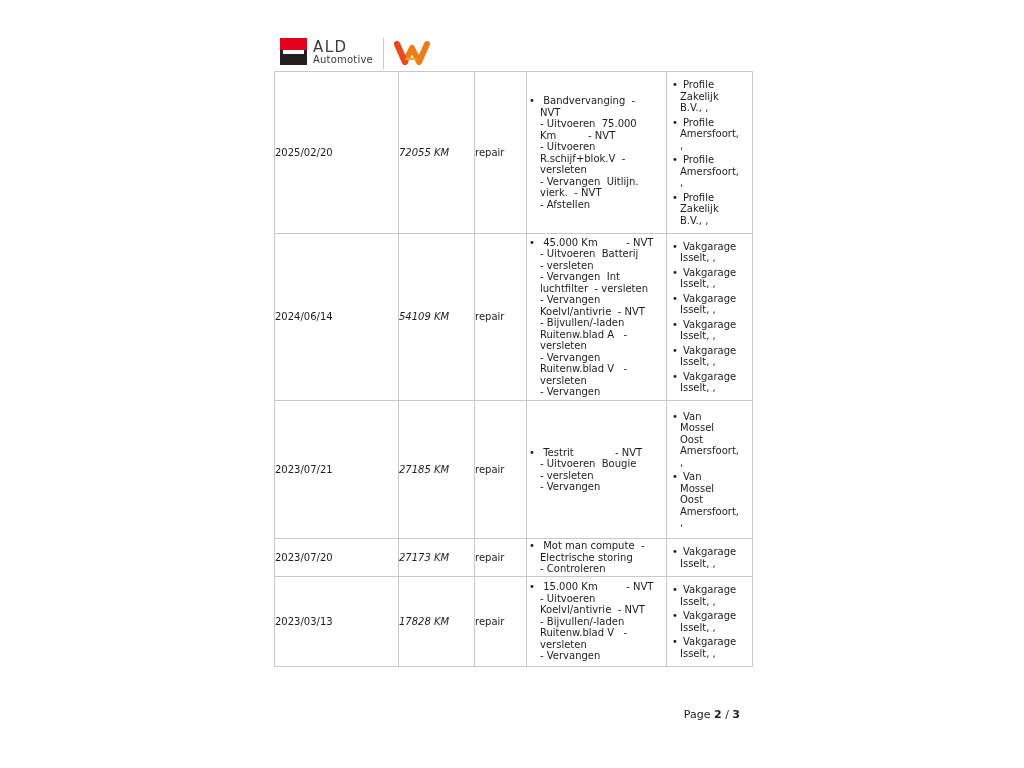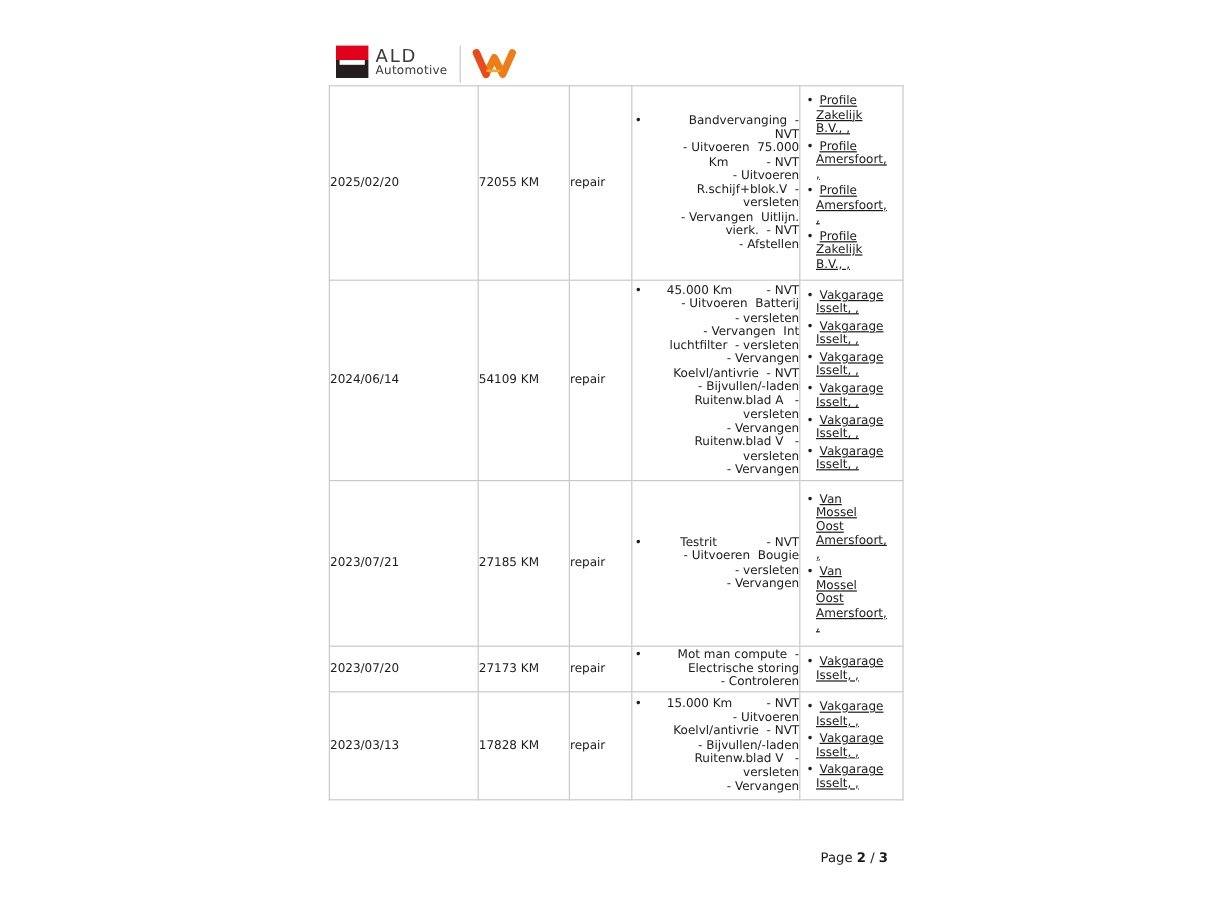--- a/index.html
+++ b/index.html
@@ -25,29 +25,29 @@
   
   table.maint{
     position:absolute;left:274px;top:71px;width:478px;
     border-collapse:collapse;table-layout:fixed;
   }
   table.maint td{
     border:1px solid #c9c9c9;vertical-align:middle;
     font-size:10px;line-height:11.5px;color:#1c1c1c;padding:0;
   }
   td.c-date{padding-left:8px;margin-left:24px;}
-  td.c-km{padding-left:5px;}
+  td.c-km{padding-left:5px;font-style:italic;}
   td.c-type{padding-left:5px;}
   td.c-desc{padding:1px 2px 1px 8px;}
   td.c-garage{padding:2px 2px 2px 5px;}
   ul.blist{list-style:none;margin:0;padding:0 0 0 13px;}
   ul.blist li{position:relative;}
   ul.blist li::before{content:"\2022";position:absolute;left:-11px;top:0;}
-  .pre{display:block;white-space:pre-wrap;text-align:right;}
-  ul.glist li{width:55px;text-indent:3px;margin-bottom:3px;text-decoration:underline;}
+  .pre{display:block;white-space:pre-wrap;}
+  ul.glist li{width:55px;text-indent:3px;margin-bottom:3px;}
   ul.glist li:last-child{margin-bottom:0;}
   
   .page-footer{position:absolute;top:708px;right:284px;font-size:11px;color:#1c1c1c;}
   .page-footer b{font-weight:bold;}
 </style>
 </head>
 <body>
 
 <div class="logo-bar">
   <div class="sg-square"></div>

